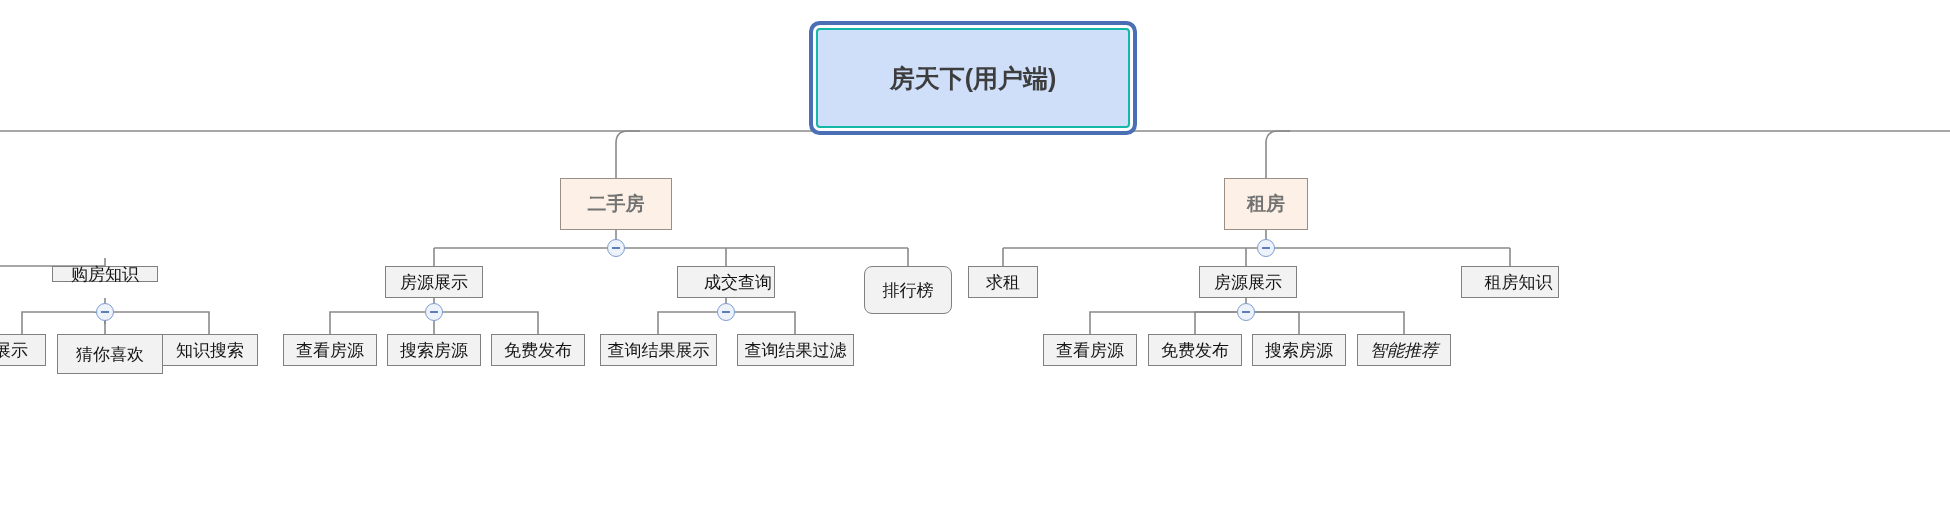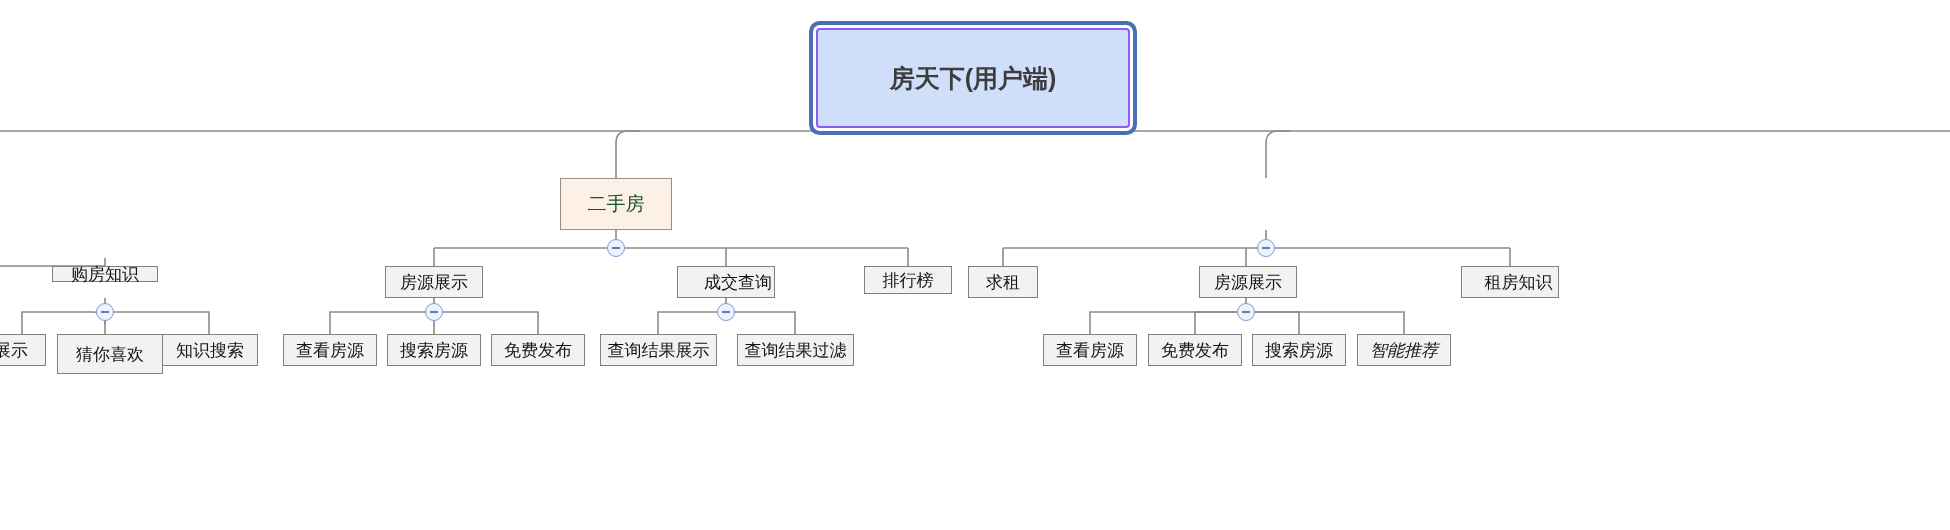--- a/index.html
+++ b/index.html
@@ -34,34 +34,35 @@
     display: flex;
     align-items: center;
     justify-content: center;
     white-space: nowrap;
     color: #1a1a1a;
   }
 
   
   .node.root {
     background: #cfdffa;
-    border: 2px solid #8b5cf6;
+    border: 2px solid #14b8a6;
     border-radius: 4px;
     font-size: 25px;
     font-weight: bold;
     color: #3d3d3d;
     box-shadow: 0 0 0 3px #ffffff, 0 0 0 7px #4a6fb5;
   }
 
   
   .node.l2 {
     background: #fdf0e6;
     border: 1.5px solid #9a8e84;
     font-size: 19px;
-    color: #14532d;
+    color: #737373;
+    font-weight: bold;
   }
 
   
   .node.l3, .node.leaf {
     background: #f2f2f2;
     border: 1.5px solid #808080;
     font-size: 17px;
     color: #141414;
   }
   .node.leaf { font-size: 17px; }
@@ -146,38 +147,41 @@
 
   <div class="node root" style="left:816px; top:28px; width:314px; height:100px;">
     <span>房天下(用户端)</span>
   </div>
 
   <div class="node l2" style="left:560px; top:178px; width:112px; height:52px;">
     <span>二手房</span>
   </div>
   <div class="collapse-toggle" style="left:607px; top:239px;"></div>
 
+  <div class="node l2" style="left:1224px; top:178px; width:84px; height:52px;">
+    <span>租房</span>
+  </div>
   <div class="collapse-toggle" style="left:1257px; top:239px;"></div>
 
   <div class="node l3" style="left:52px; top:266px; width:106px; height:16px;">
     <span>购房知识</span>
   </div>
   <div class="collapse-toggle" style="left:96px; top:303px;"></div>
 
   <div class="node l3" style="left:385px; top:266px; width:98px; height:32px;">
     <span>房源展示</span>
   </div>
   <div class="collapse-toggle" style="left:425px; top:303px;"></div>
 
   <div class="node l3" style="left:677px; top:266px; width:98px; height:32px;padding-left:24px;">
     <span>成交查询</span>
   </div>
   <div class="collapse-toggle" style="left:717px; top:303px;"></div>
 
-  <div class="node l3" style="left:864px; top:266px; width:88px; height:28px;">
+  <div class="node l3" style="left:864px; top:266px; width:88px; height:48px;border-radius:8px;">
     <span>排行榜</span>
   </div>
 
   <div class="node l3" style="left:968px; top:266px; width:70px; height:32px;">
     <span>求租</span>
   </div>
 
   <div class="node l3" style="left:1199px; top:266px; width:98px; height:32px;">
     <span>房源展示</span>
   </div>

